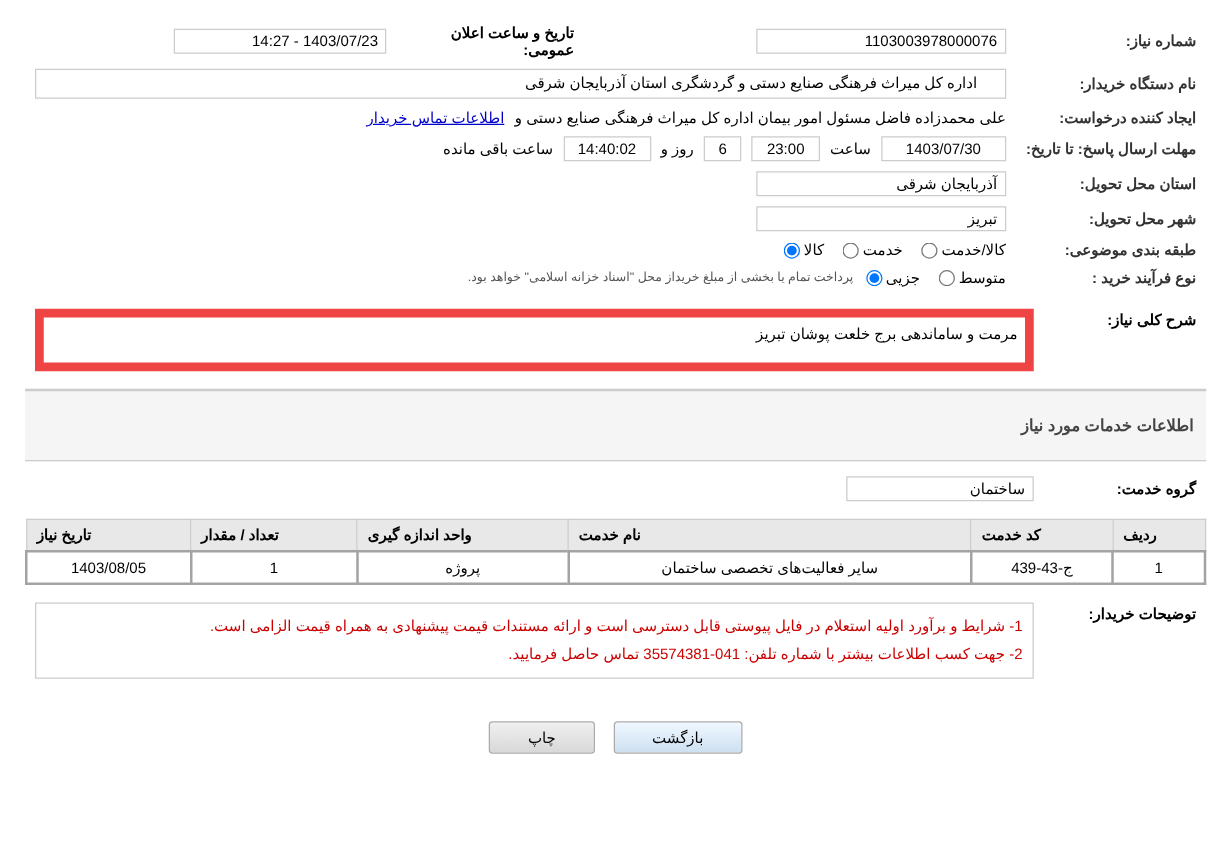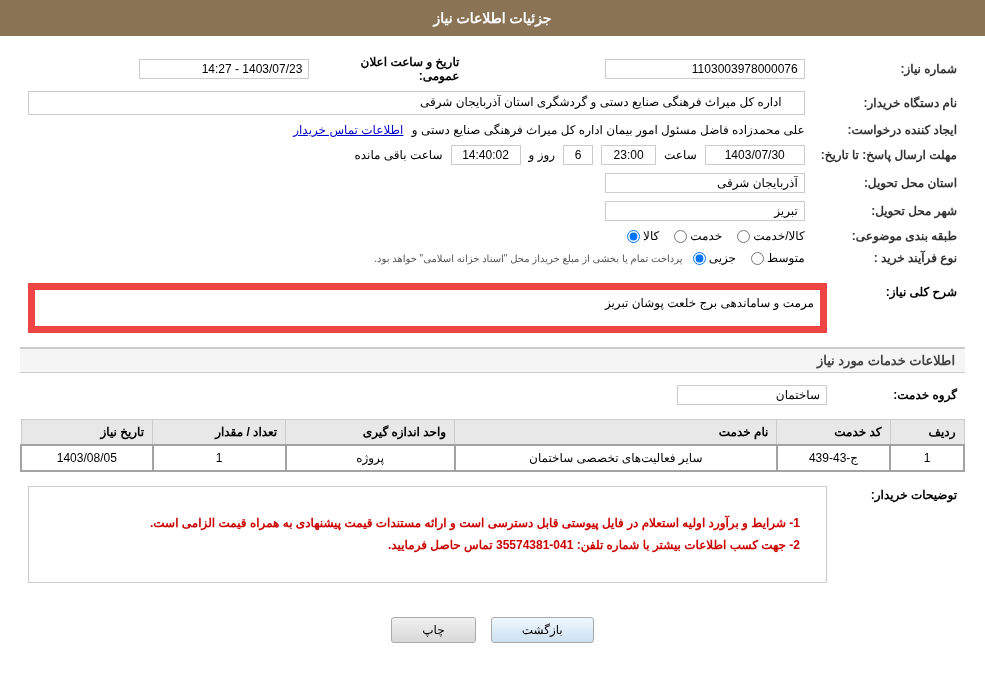--- a/index.html
+++ b/index.html
@@ -49,21 +49,21 @@
       width: 100%;
       border: 1px solid #ccc;
       padding: 3px 22px;
       min-height: 22px;
       background: #fff;
     }
     .section-title {
       background: #f5f5f5;
       border-top: 2px solid #ccc;
       border-bottom: 1px solid #ccc;
-      padding: 4px 10px;
+      padding: 20px 10px;
       font-weight: bold;
       font-size: 13px;
       color: #444;
       margin: 10px 0 8px 0;
     }
     .blue-link {
       color: #0000cc;
       text-decoration: underline;
       cursor: pointer;
     }
@@ -91,40 +91,39 @@
     }
     .services-table {
       width: 100%;
       border-collapse: collapse;
       margin: 10px 0;
     }
     .services-table th {
       background: #e8e8e8;
       border: 1px solid #ccc;
       padding: 5px 8px;
-      text-align: right;
+      text-align: left;
       font-weight: bold;
     }
     .services-table td {
       border: 2px solid #a3a3a3;
       padding: 5px 8px;
       text-align: center;
     }
     .services-table tr:nth-child(even) td {
       background: #f9f9f9;
     }
     .notes-box {
       border: 1px solid #ccc;
-      padding: 26px;
+      padding: 8px;
       background: #fff;
       margin-bottom: 10px;
       color: #cc0000;
       font-size: 12px;
       line-height: 1.8;
-      font-weight: bold;
     }
     .notes-box .line {
       display: block;
       text-align: right;
     }
     .buttons-row {
       display: flex;
       justify-content: center;
       gap: 15px;
       padding: 10px;
@@ -154,23 +153,20 @@
     .date-time-row {
       display: flex;
       align-items: center;
       gap: 8px;
     }
   </style>
 </head>
 <body>
 
 <div class="page-container">
-  <div class="header-bar">
-    <span>جزئیات اطلاعات نیاز</span>
-  </div>
 
   <div class="content">
 
     <table class="info-table">
 
       <tbody>
           <tr>
         <td class="label-cell">شماره نیاز:</td>
         <td class="value-cell">
           <span class="inline-box" style="min-width:200px; display:inline-block;">1103003978000076</span>

